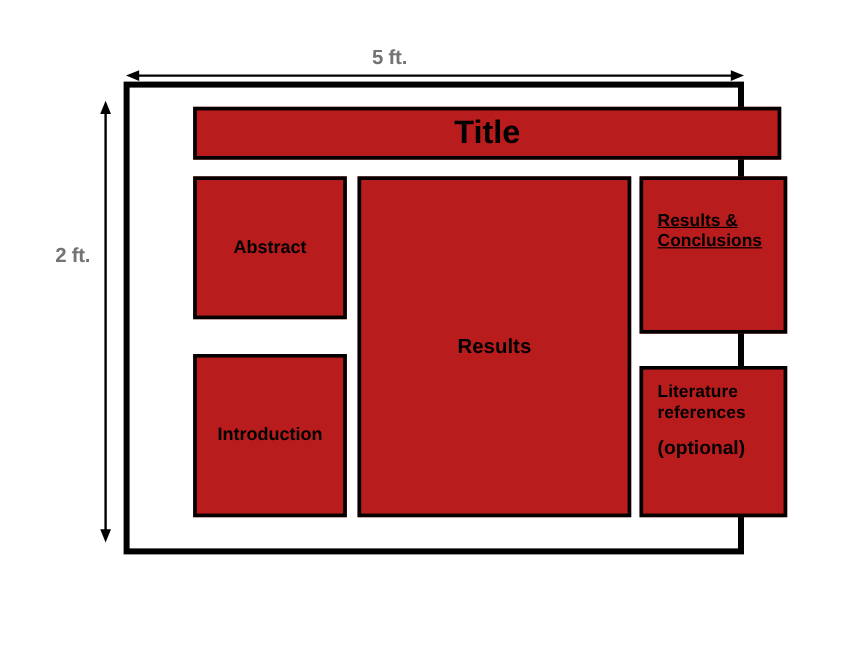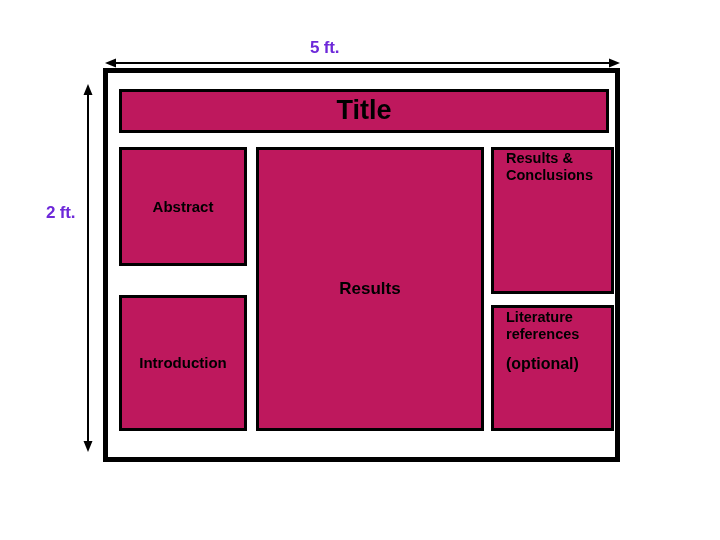--- a/index.html
+++ b/index.html
@@ -21,21 +21,21 @@
     left: 0; top: 0;
     width: 720px;
     height: 540px;
   }
 
   
   .dim-label {
     position: absolute;
     font-weight: bold;
     font-size: 17px;
-    color: #6d28d9;
+    color: #737373;
     white-space: nowrap;
     letter-spacing: -0.2px;
   }
   #label-width { left: 310px; top: 38px; }
   #label-height { left: 46px; top: 203px; }
 
   .dim-arrow-h {
     position: absolute;
     left: 105px;
     top: 57px;
@@ -60,25 +60,26 @@
     border: 5px solid #000000;
     box-sizing: border-box;
     background: #ffffff;
   }
 
   
   .panel {
     position: absolute;
     border: 3px solid #000000;
     box-sizing: border-box;
-    background: #be185d;
+    background: #b91c1c;
     display: flex;
     align-items: center;
     justify-content: center;
     text-align: center;
+    margin-left: 42px;
   }
   .panel-label {
     font-weight: bold;
     color: #000000;
     line-height: 1.18;
   }
 
   
   #panel-title {
     left: 11px;
@@ -109,38 +110,39 @@
     top: 74px;
     width: 228px;
     height: 284px;
   }
   #panel-results .panel-label { font-size: 17px; }
 
   #panel-results-conclusions {
     left: 383px;
     top: 74px;
     width: 123px;
-    height: 147px;
+    height: 131px;
     align-items: flex-start;
     justify-content: flex-start;
-    padding: 0 0 0 12px;
+    padding: 26px 0 0 12px;
+    text-decoration: underline;
   }
   #panel-results-conclusions .panel-label {
     font-size: 14.5px;
     text-align: left;
   }
 
   #panel-literature {
     left: 383px;
     top: 232px;
     width: 123px;
     height: 126px;
     align-items: flex-start;
     justify-content: flex-start;
-    padding: 1px 0 0 12px;
+    padding: 11px 0 0 12px;
   }
   #panel-literature .panel-label {
     font-size: 14.5px;
     text-align: left;
   }
   #panel-literature .sub-note {
     display: block;
     margin-top: 12px;
     font-size: 16px;
     font-weight: bold;

